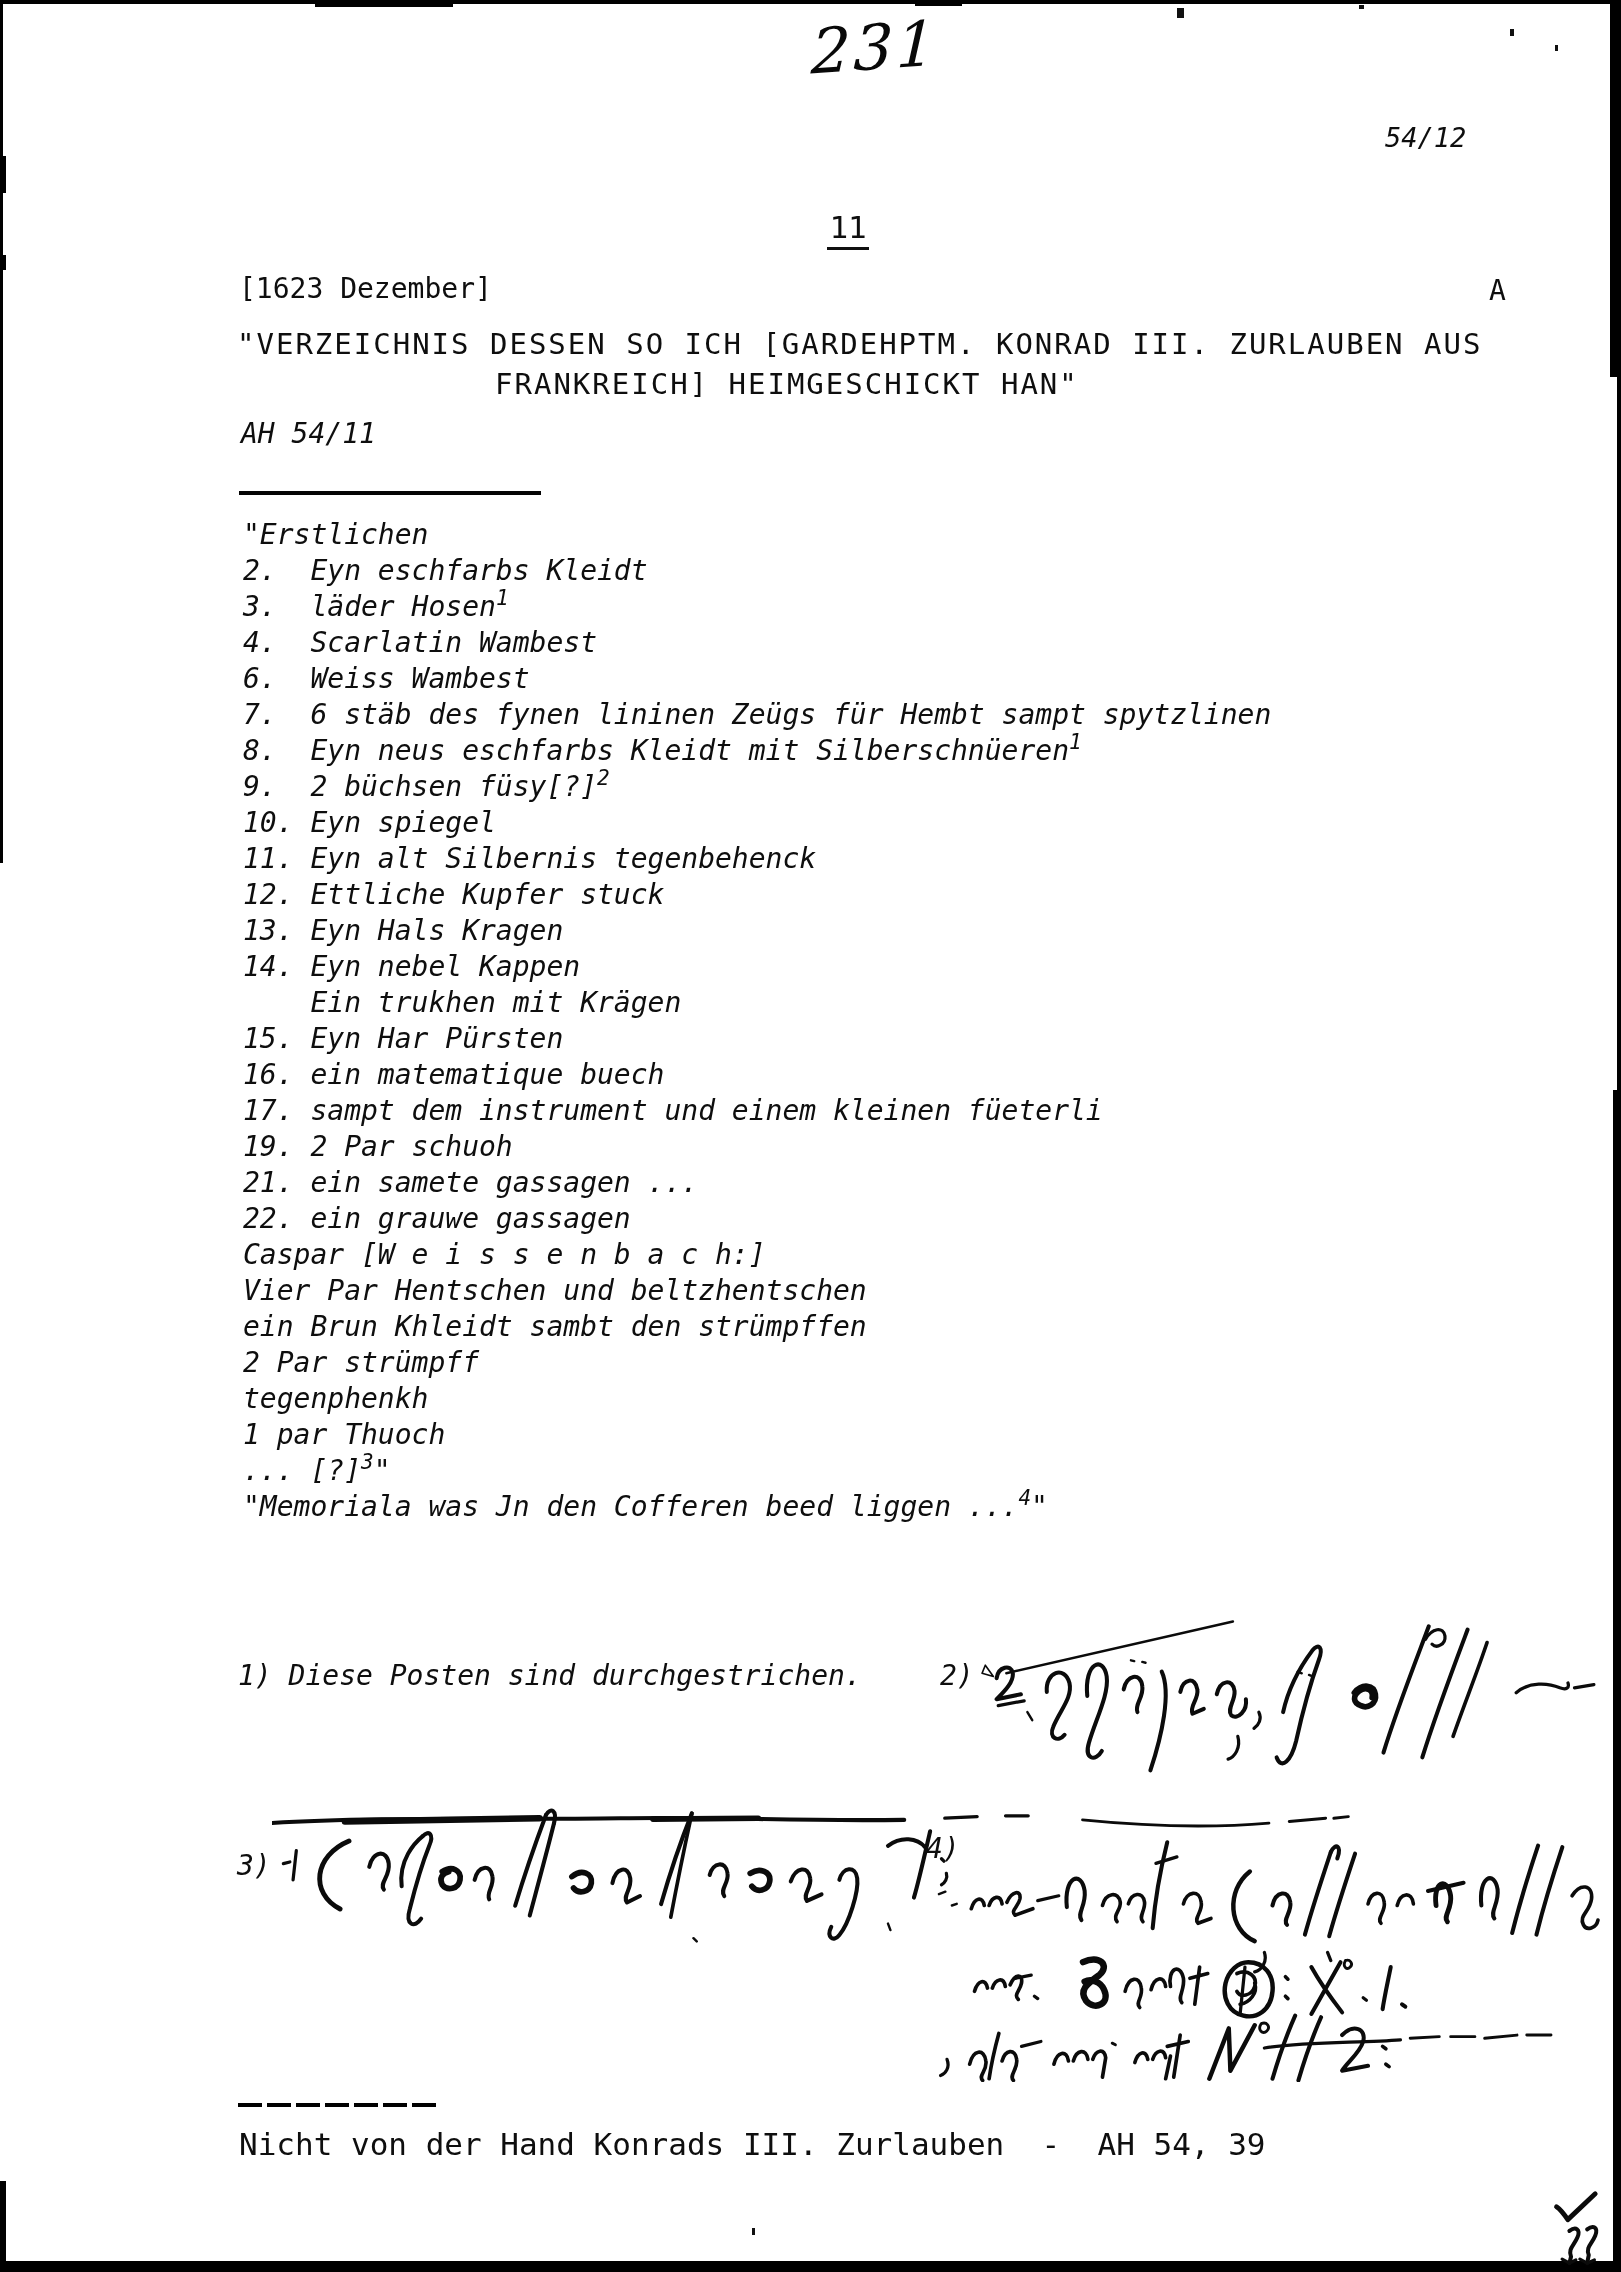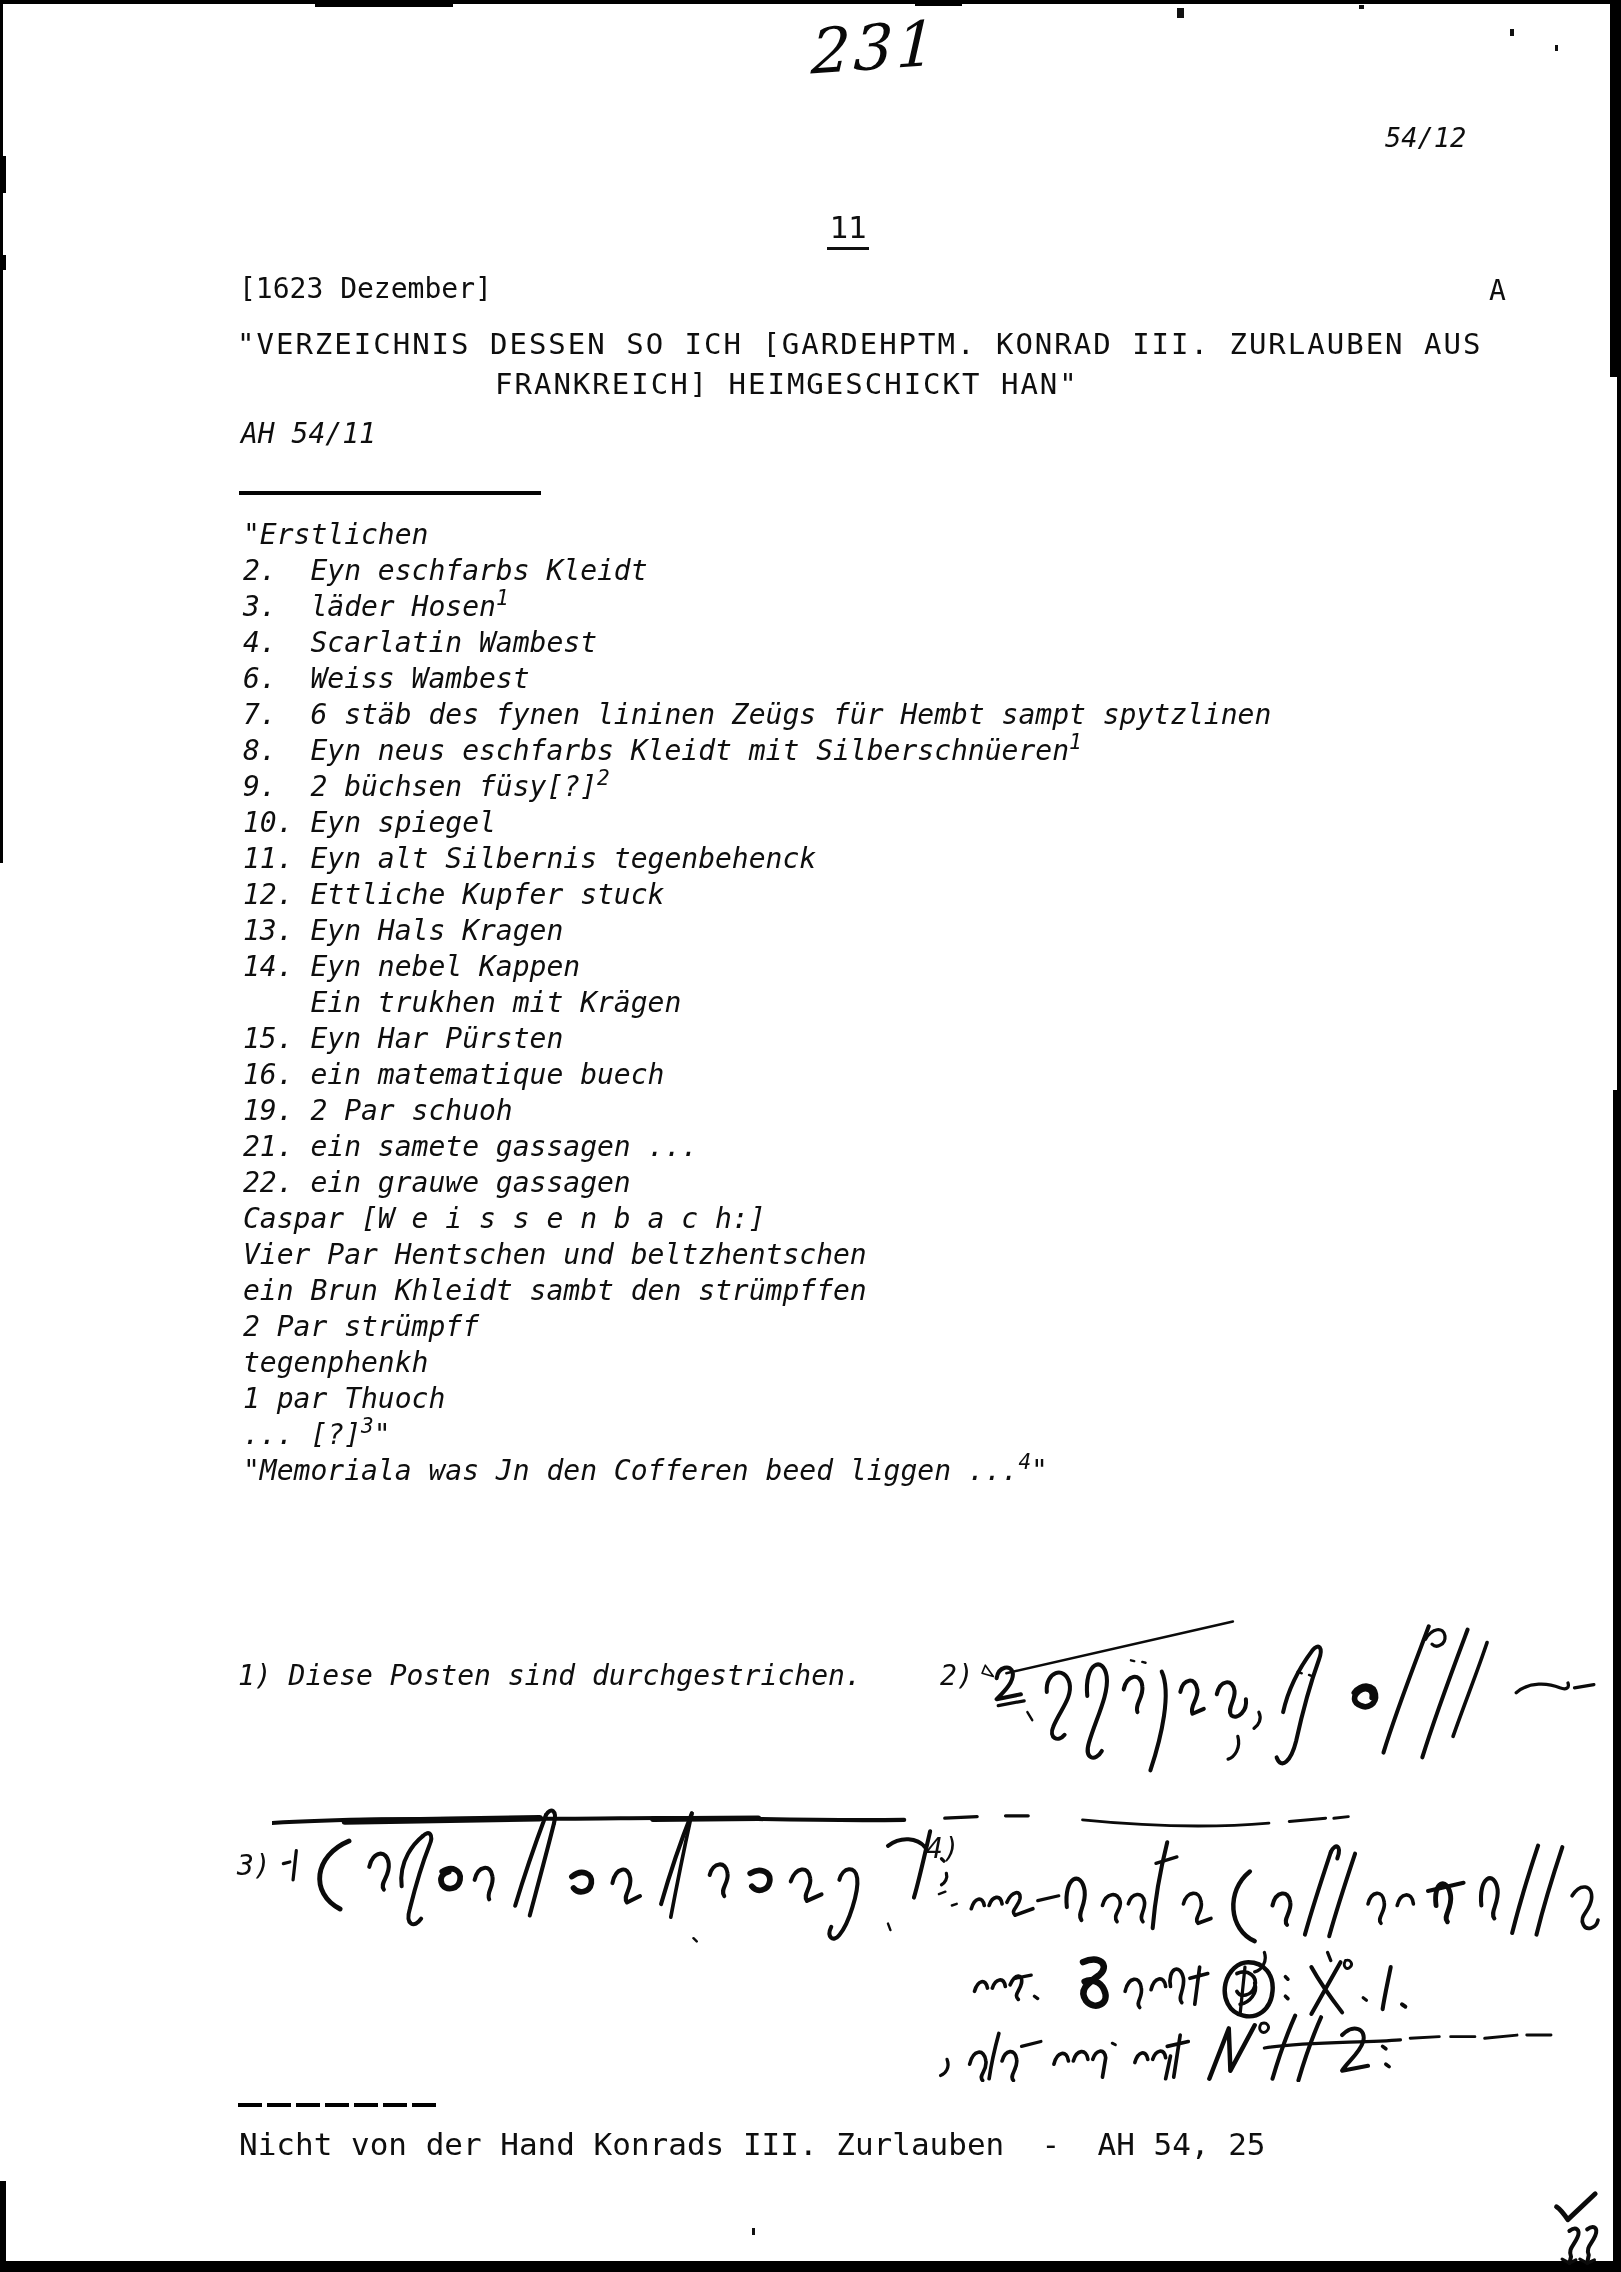--- a/index.html
+++ b/index.html
@@ -75,20 +75,21 @@
       <div class="tline"><span>8.  Eyn neus eschfarbs Kleidt mit Silberschnüeren</span><sup>1</sup></div>
       <div class="tline"><span>9.  2 büchsen füsy[?]</span><sup>2</sup></div>
       <div class="tline"><span>10. Eyn spiegel</span></div>
       <div class="tline"><span>11. Eyn alt Silbernis tegenbehenck</span></div>
       <div class="tline"><span>12. Ettliche Kupfer stuck</span></div>
       <div class="tline"><span>13. Eyn Hals Kragen</span></div>
       <div class="tline"><span>14. Eyn nebel Kappen</span></div>
       <div class="tline"><span>    Ein trukhen mit Krägen</span></div>
       <div class="tline"><span>15. Eyn Har Pürsten</span></div>
       <div class="tline"><span>16. ein matematique buech</span></div>
+      <div class="tline"><span>17. sampt dem instrument und einem kleinen füeterli</span></div>
       <div class="tline"><span>19. 2 Par schuoh</span></div>
       <div class="tline"><span>21. ein samete gassagen ...</span></div>
       <div class="tline"><span>22. ein grauwe gassagen</span></div>
       <div class="tline"><span>Caspar [W e i s s e n b a c h:]</span></div>
       <div class="tline"><span>Vier Par Hentschen und beltzhentschen</span></div>
       <div class="tline"><span>ein Brun Khleidt sambt den strümpffen</span></div>
       <div class="tline"><span>2 Par strümpff</span></div>
       <div class="tline"><span>tegenphenkh</span></div>
       <div class="tline"><span>1 par Thuoch</span></div>
       <div class="tline"><span>... [?]</span><sup>3</sup><span>"</span></div>
@@ -213,16 +214,16 @@
 
   <svg class="hand" style="left:1550px;top:2189px;" width="63" height="79" viewBox="0 0 78 98">
     <path d="M8,22 C14,26 18,32 22,38 L56,6" stroke-width="6"></path>
     <path d="M24,52 C32,46 38,50 34,60 C30,70 22,74 26,84 L24,92" stroke-width="5"></path>
     <path d="M24,92 l-9,-5 M24,92 l8,-4" stroke-width="4"></path>
     <path d="M46,50 C54,44 60,48 56,58 C52,68 44,72 48,82 L46,92" stroke-width="5"></path>
     <path d="M46,92 l-9,-5 M46,92 l9,-4" stroke-width="4"></path>
   </svg>
 
   <div id="footer-rule" class="t"></div>
-  <div class="t" id="footer-note">Nicht von der Hand Konrads III. Zurlauben  -  AH 54, 25</div>
+  <div class="t" id="footer-note">Nicht von der Hand Konrads III. Zurlauben  -  AH 54, 39</div>
 
 </div>
 
 
 </body></html>

